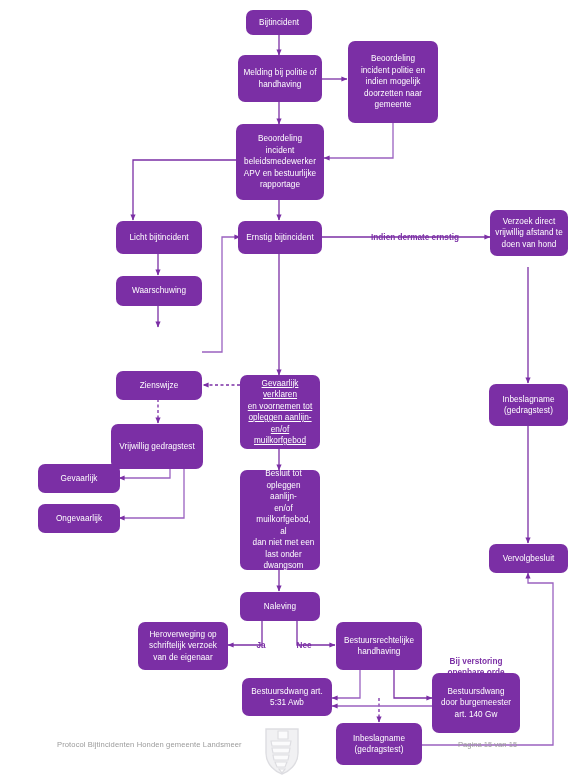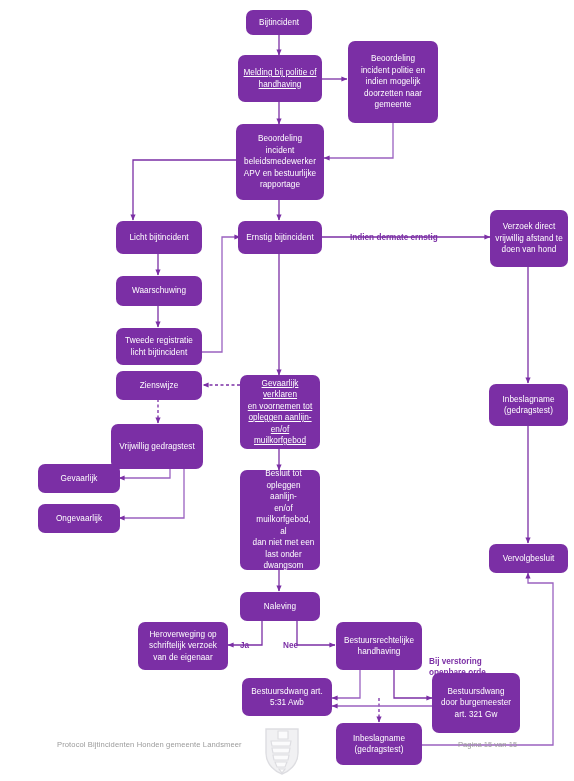--- a/index.html
+++ b/index.html
@@ -45,21 +45,21 @@
     display: block;
     width: 100%;
     white-space: pre-line;
   }
   .edge-label {
     position: absolute;
     color: #7b2fa5;
     font-size: 8.2px;
     line-height: 11px;
     font-weight: bold;
-    text-align: left;
+    text-align: center;
     white-space: pre-line;
   }
   .footer-text {
     position: absolute;
     color: #9b9b9b;
     font-size: 7.6px;
     line-height: 10px;
     letter-spacing: 0.1px;
   }
   .page-number {
@@ -144,21 +144,21 @@
       <path d="M476,733 L476,706 L332,706" marker-end="url(#arrow)" stroke="#9a62c0"></path>
 
       <path d="M422,745 L553,745 L553,583 L528,583 L528,573" marker-end="url(#arrow)" stroke="#9a62c0"></path>
     </g>
   </svg>
 
   <div class="node" style="left:246px; top:10px; width:66px; height:25px;">
     <span>Bijtincident</span>
   </div>
 
-  <div class="node" style="left:238px; top:55px; width:84px; height:47px;text-decoration:underline;">
+  <div class="node" style="left:238px; top:55px; width:84px; height:47px;">
     <span>Melding bij politie of
 handhaving</span>
   </div>
 
   <div class="node" style="left:348px; top:41px; width:90px; height:82px;">
     <span>Beoordeling
 incident politie en
 indien mogelijk
 doorzetten naar
 gemeente</span>
@@ -173,34 +173,30 @@
   </div>
 
   <div class="node" style="left:116px; top:221px; width:86px; height:33px;">
     <span>Licht bijtincident</span>
   </div>
 
   <div class="node" style="left:238px; top:221px; width:84px; height:33px;align-items:center;">
     <span>Ernstig bijtincident</span>
   </div>
 
-  <div class="node" style="left:490px; top:210px; width:78px; height:57px;">
+  <div class="node" style="left:490px; top:210px; width:78px; height:46px;">
     <span>Verzoek direct
 vrijwillig afstand te
 doen van hond</span>
   </div>
 
   <div class="node" style="left:116px; top:276px; width:86px; height:30px;">
     <span>Waarschuwing</span>
   </div>
 
-  <div class="node" style="left:116px; top:328px; width:86px; height:37px;">
-    <span>Tweede registratie
-licht bijtincident</span>
-  </div>
 
   <div class="node" style="left:116px; top:371px; width:86px; height:29px;">
     <span>Zienswijze</span>
   </div>
 
   <div class="node" style="left:240px; top:375px; width:80px; height:74px;text-decoration:underline;">
     <span>Gevaarlijk verklaren
 en voornemen tot
 opleggen aanlijn-
 en/of
@@ -254,21 +250,21 @@
   </div>
 
   <div class="node" style="left:242px; top:678px; width:90px; height:38px;">
     <span>Bestuursdwang art.
 5:31 Awb</span>
   </div>
 
   <div class="node" style="left:432px; top:673px; width:88px; height:60px;">
     <span>Bestuursdwang
 door burgemeester
-art. 321 Gw</span>
+art. 140 Gw</span>
   </div>
 
   <div class="node" style="left:336px; top:723px; width:86px; height:42px;">
     <span>Inbeslagname
 (gedragstest)</span>
   </div>
 
   <div class="edge-label" style="left:350px; top:221px; width:130px;">
     <span>Indien dermate ernstig</span>
   </div>

